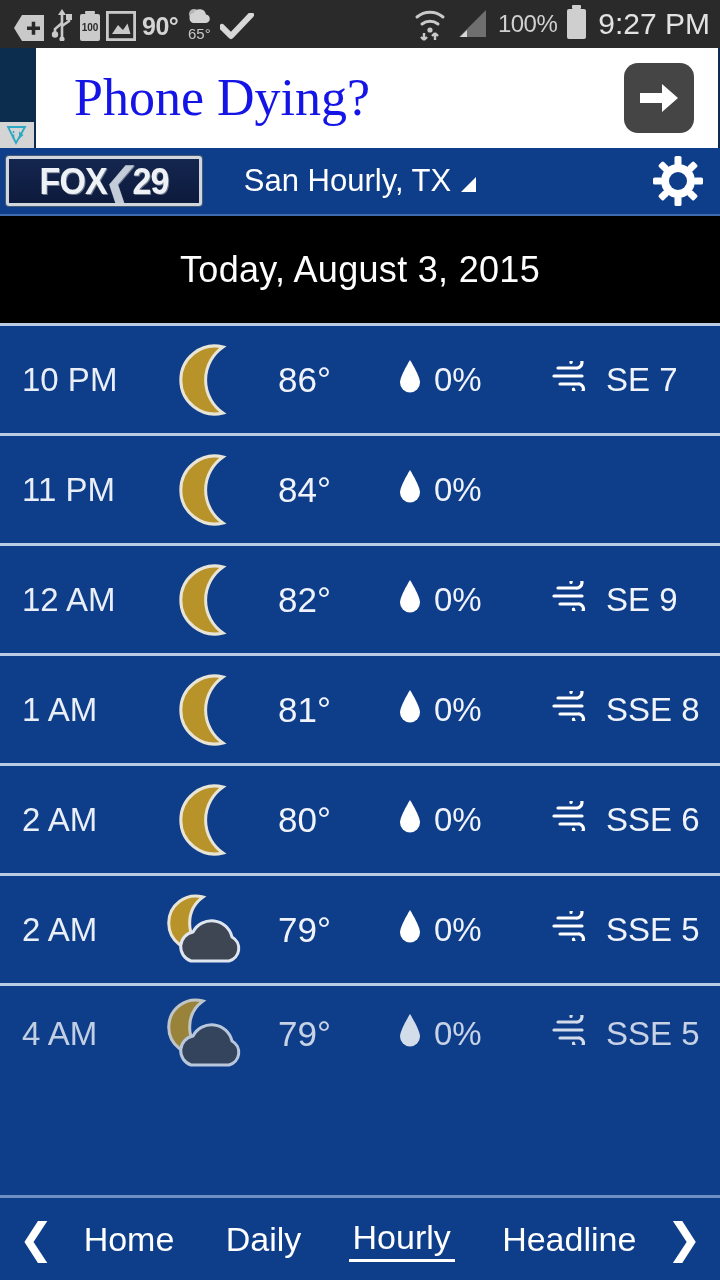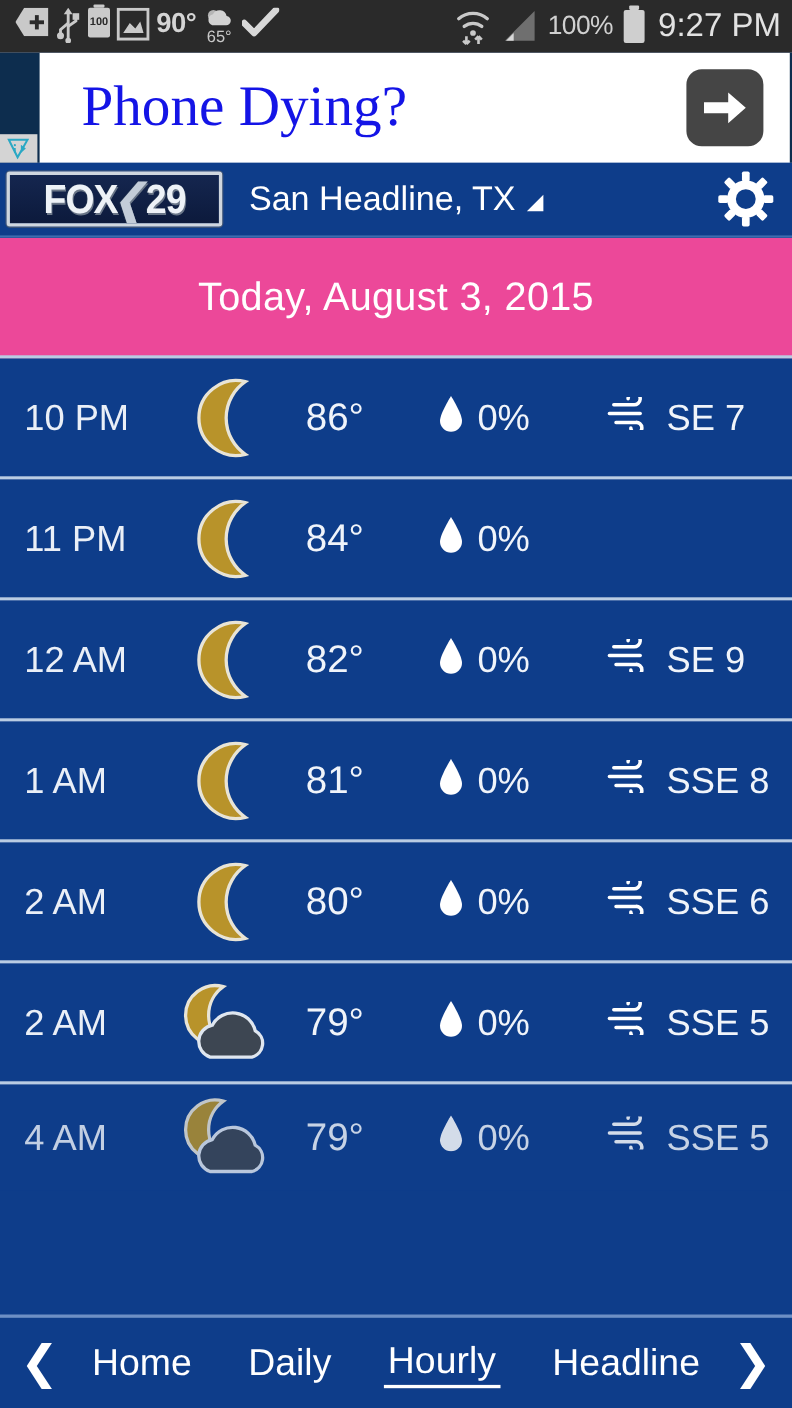--- a/index.html
+++ b/index.html
@@ -26,21 +26,21 @@
     height: 48px;
     background: #2a2a2a;
     display: flex;
     align-items: center;
     flex: 0 0 48px;
     padding: 0 10px 0 14px;
     color: #cccccc;
   }
   .sb-left {
     display: flex;
-    align-items: flex-start;
+    align-items: flex-end;
     gap: 6px;
     flex: 1 1 auto;
   }
   .sb-right {
     display: flex;
     align-items: center;
     gap: 10px;
     flex: 0 0 auto;
   }
   .sb-temp {
@@ -239,21 +239,21 @@
     flex: 1 1 auto;
     overflow: hidden;
     background: #0e3d8a;
   }
   .day-header {
     height: 110px;
     display: flex;
     align-items: center;
     justify-content: center;
     border-bottom: 3px solid #b9cce3;
-    background: #ec4899;
+    background: #000000;
   }
   .day-header-text {
     font-size: 36px;
     color: #ffffff;
     letter-spacing: 0.3px;
   }
   .hour-row {
     height: 110px;
     display: flex;
     align-items: center;
@@ -448,21 +448,21 @@
 
   <div class="app-header">
     <div class="logo">
       <span class="logo-text">
         <span>FOX</span><span class="sep">❮</span><span>29</span>
       </span>
     </div>
 
     <div class="location-wrap">
       <div class="location-btn">
-        <span class="location-text">San Headline, TX</span>
+        <span class="location-text">San Hourly, TX</span>
         <span class="loc-caret"></span>
       </div>
     </div>
 
     <div class="gear-btn">
       <span>
         <svg class="ico" width="52" height="52" viewBox="0 0 52 52">
           <g fill="#ffffff">
             <circle cx="26" cy="26" r="17"></circle>
             <g>

